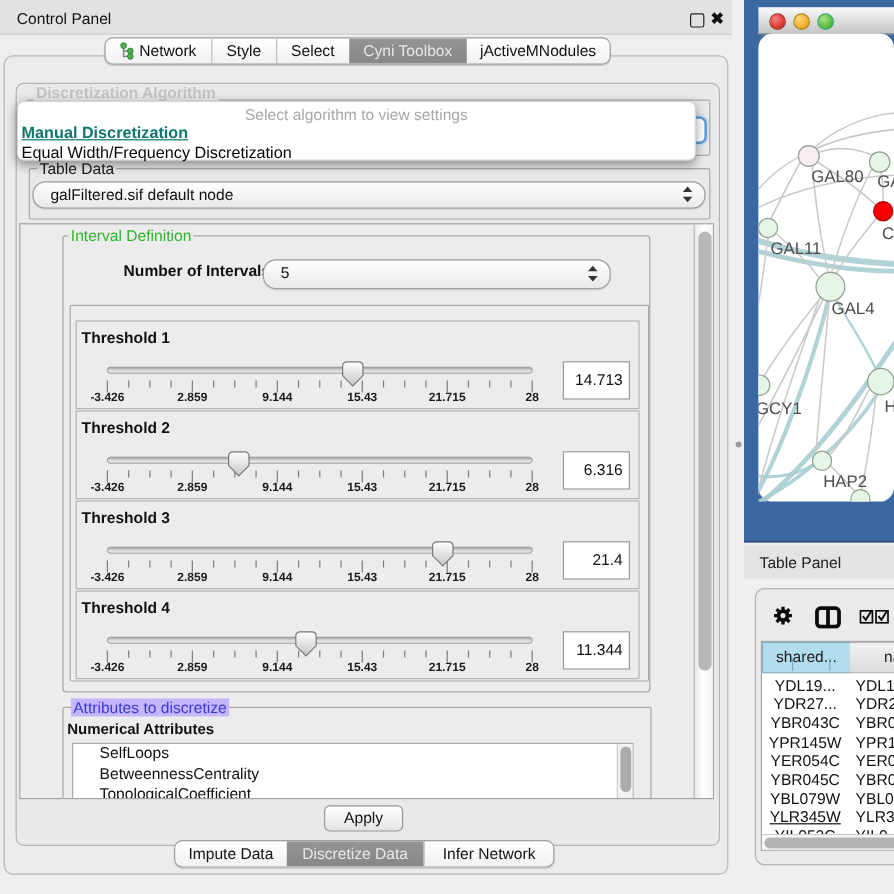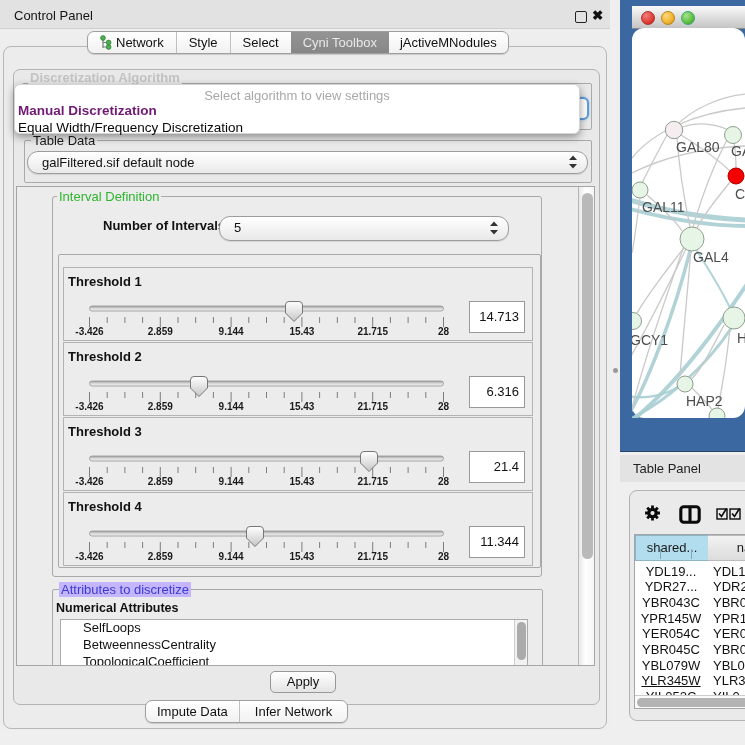--- a/index.html
+++ b/index.html
@@ -41,21 +41,21 @@
 
 #numlist{left:43px;top:432px;width:466px;height:48px;background:#ffffff;border:1px solid #aaa;font-size:13px;color:#111;}
 #numlist .li{padding-left:22px;height:16.8px;line-height:16.8px;}
 #listsb{position:absolute;right:0px;top:0;width:12px;height:47px;background:#f2f2f2;border-left:1px solid #ccc;}
 #listsbthumb{position:absolute;left:1.5px;top:2px;width:9px;height:38px;background:#ababab;border-radius:5px;}
 
 #applybtn{left:270px;top:671px;width:64px;height:20px;background:linear-gradient(#ffffff,#e4e4e4);border:1px solid #979797;border-radius:5px;text-align:center;font-size:13px;color:#111;line-height:19px;}
 
 #popup{left:14px;top:84px;width:564px;height:48px;background:#ffffff;border:1px solid #d4d4d4;border-radius:6px;box-shadow:0 3px 9px rgba(0,0,0,0.4);z-index:50;}
 #popup .hint{position:absolute;left:0;top:3px;width:100%;text-align:center;font-size:13px;color:#a8a8a8;}
-#popup .it1{position:absolute;left:3px;top:18px;font-size:13.5px;font-weight:bold;color:#701a75;}
+#popup .it1{position:absolute;left:3px;top:18px;font-size:13.5px;font-weight:bold;color:#0f766e;text-decoration:underline;}
 #popup .it2{position:absolute;left:3px;top:35px;font-size:13.5px;color:#060606;}
 
 #netwin{left:620px;top:0;width:125px;height:451px;background:#3c68a2;border-bottom:1px solid #27426b;}
 #nettitle{left:12px;top:6px;width:113px;height:22px;background:linear-gradient(#fafafa,#c4c4c4);border-bottom:1px solid #8a8a8a;}
 .tl{position:absolute;top:5px;width:12px;height:12px;border-radius:50%;}
 #netcanvas{left:12px;top:28px;width:113px;height:390px;background:#ffffff;border-radius:12px;}
 
 #tpbar{left:620px;top:455px;width:125px;height:27px;background:#e3e3e3;}
 #tpbar span{position:absolute;left:13px;top:6px;font-size:13px;color:#222;}
 #tablepane{left:629px;top:490px;width:130px;height:229px;border:1px solid #b3b3b3;border-radius:8px 0 0 8px;background:#eaeaea;}
@@ -322,20 +322,21 @@
       </div>
   </div>
   <div id="vsb" style="position:absolute;">
       <div id="vsbthumb" style="position:absolute;"></div>
     </div>
 </div>
 
 <div class="abs" id="applybtn">Apply</div>
 <div class="abs tabrow" id="bottabs">
   <div class="tab" style="padding:0 11px;">Impute Data</div>
+  <div class="tab sel" style="padding:0 13px;">Discretize Data</div>
   <div class="tab sep" style="padding:0 15px;">Infer Network</div>
 </div>
 
 <div class="abs" id="popup">
   <div class="hint">Select algorithm to view settings</div>
   <div class="it1">Manual Discretization</div>
   <div class="it2">Equal Width/Frequency Discretization</div>
 </div>
 
 <div class="abs" style="left:613px;top:368px;width:5px;height:5px;border-radius:50%;background:#9a9a9a;"></div>

